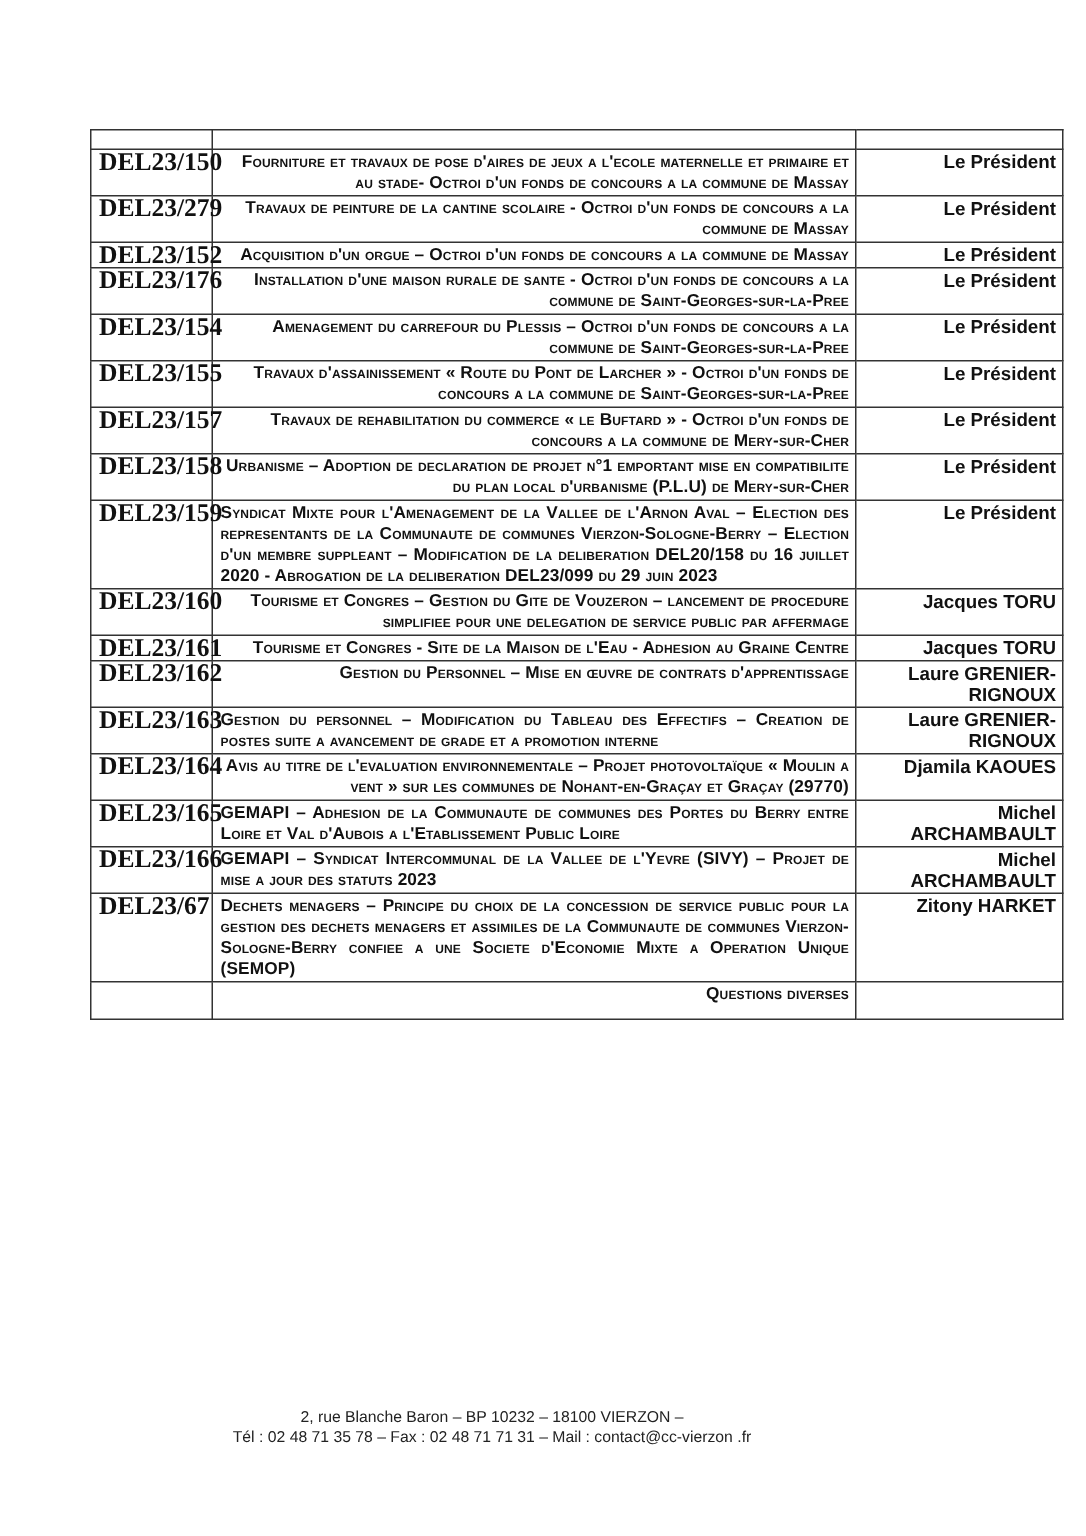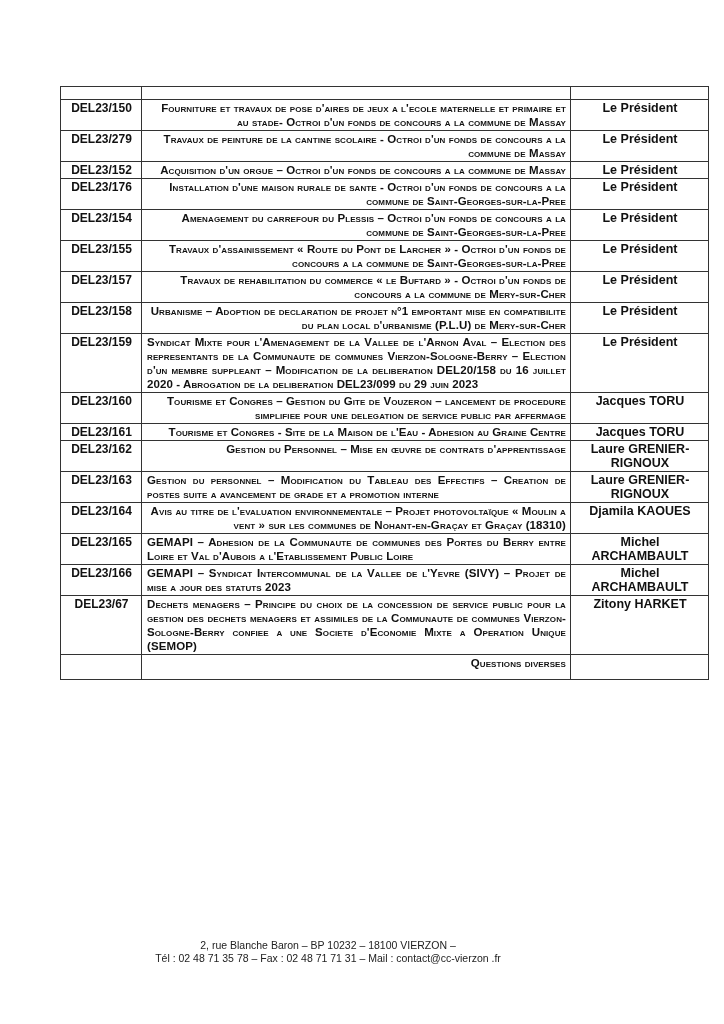--- a/index.html
+++ b/index.html
@@ -9,24 +9,24 @@
       position: absolute; left: 60px; top: 86px; width: 648px;
       border-collapse: collapse; table-layout: fixed;
     }
     table.agenda td {
       border: 1px solid #333; vertical-align: top; padding: 1px 4px 1px 5px;
       line-height: 14px;
     }
     col.c-num { width: 81px; }
     col.c-subj { width: 429px; }
     col.c-rep { width: 138px; }
-    td.num { font-weight: bold; font-size: 12px; text-align: center; padding-top: 2px; }
+    td.num { font-weight: bold; font-size: 17px; padding-top: 2px; font-family: Liberation Serif, serif; }
     td.subj { font-weight: bold; font-variant: small-caps; font-size: 11.5px; letter-spacing: 0.1px; text-align: right; }
     td.subj.justify { text-align: justify; }
-    td.rep { font-weight: bold; font-size: 12.5px; text-align: center; padding-top: 2px; }
+    td.rep { font-weight: bold; font-size: 12.5px; text-align: right; padding-top: 2px; }
     tr.header-row td { height: 10px; }
     tr.last-row td { height: 22px; }
     .footer {
       position: absolute; left: 0; width: 656px; top: 939px; text-align: center;
       font-size: 10.5px; line-height: 13px; color: #222;
     }
   </style>
 </head>
 <body>
 
@@ -102,21 +102,21 @@
       <td class="subj">Gestion du Personnel – Mise en œuvre de contrats d'apprentissage</td>
       <td class="rep">Laure GRENIER-RIGNOUX</td>
     </tr>
     <tr>
       <td class="num">DEL23/163</td>
       <td class="subj justify">Gestion du personnel – Modification du Tableau des Effectifs – Creation de postes suite a avancement de grade et a promotion interne</td>
       <td class="rep">Laure GRENIER-RIGNOUX</td>
     </tr>
     <tr>
       <td class="num">DEL23/164</td>
-      <td class="subj">Avis au titre de l'evaluation environnementale – Projet photovoltaïque « Moulin a vent » sur les communes de Nohant-en-Graçay et Graçay (18310)</td>
+      <td class="subj">Avis au titre de l'evaluation environnementale – Projet photovoltaïque « Moulin a vent » sur les communes de Nohant-en-Graçay et Graçay (29770)</td>
       <td class="rep">Djamila KAOUES</td>
     </tr>
     <tr>
       <td class="num">DEL23/165</td>
       <td class="subj justify">GEMAPI – Adhesion de la Communaute de communes des Portes du Berry entre Loire et Val d'Aubois a l'Etablissement Public Loire</td>
       <td class="rep">Michel ARCHAMBAULT</td>
     </tr>
     <tr>
       <td class="num">DEL23/166</td>
       <td class="subj justify">GEMAPI – Syndicat Intercommunal de la Vallee de l'Yevre (SIVY) – Projet de mise a jour des statuts 2023</td>

